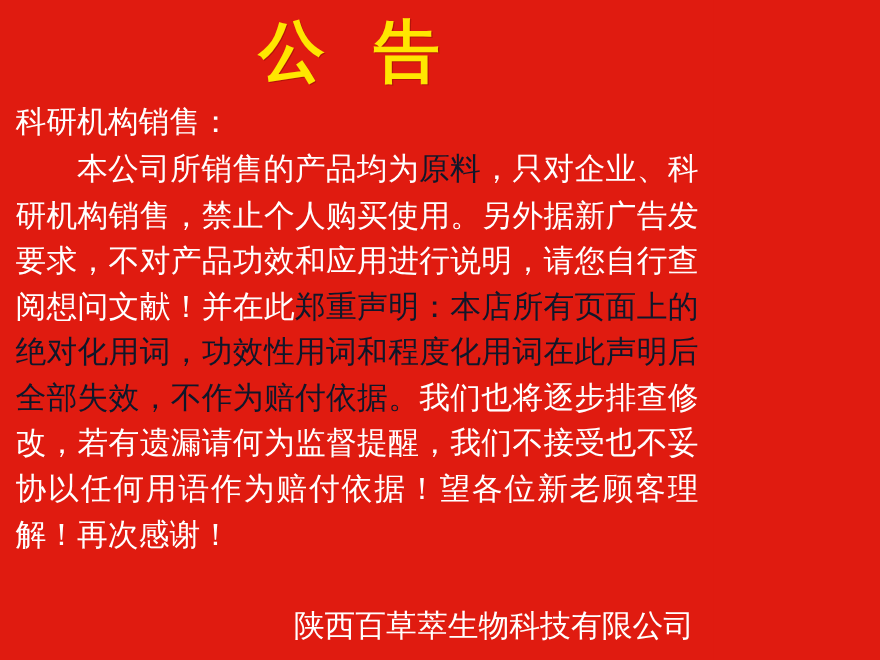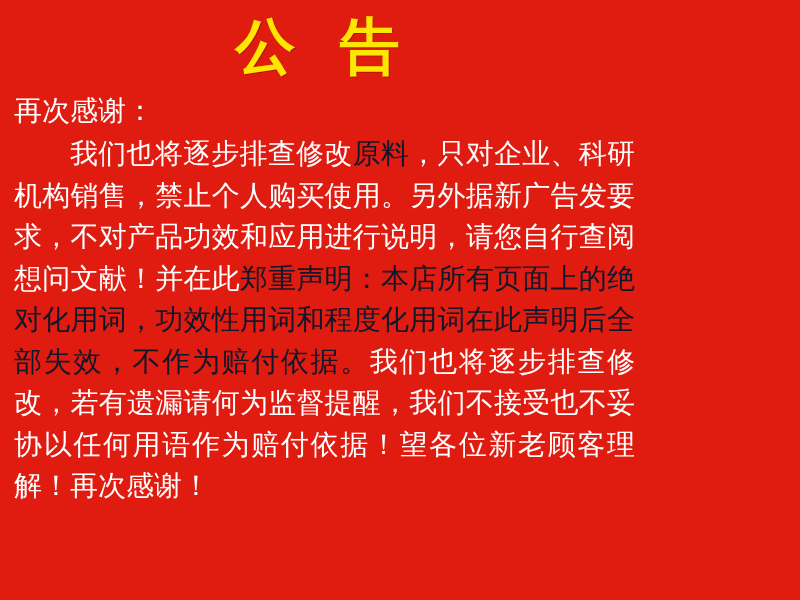--- a/index.html
+++ b/index.html
@@ -59,18 +59,19 @@
   }
 </style>
 </head>
 <body>
 
 <div class="poster">
 
   <div class="title">公 告</div>
 
   <div class="body-text">
-    <span class="salutation">再次感谢：</span>
-    <span class="para"><span>我们也将逐步排查修改</span><span class="hl">原料</span><span>，只对企业、科研机构销售，禁止个人购买使用。另外据新广告发要求，不对产品功效和应用进行说明，请您自行查阅想问文献！并在此</span><span class="hl">郑重声明：本店所有页面上的绝对化用词，功效性用词和程度化用词在此声明后全部失效，不作为赔付依据。</span><span>我们也将逐步排查修改，若有遗漏请何为监督提醒，我们不接受也不妥协以任何用语作为赔付依据！望各位新老顾客理解！再次感谢！</span></span>
+    <span class="salutation">科研机构销售：</span>
+    <span class="para"><span>本公司所销售的产品均为</span><span class="hl">原料</span><span>，只对企业、科研机构销售，禁止个人购买使用。另外据新广告发要求，不对产品功效和应用进行说明，请您自行查阅想问文献！并在此</span><span class="hl">郑重声明：本店所有页面上的绝对化用词，功效性用词和程度化用词在此声明后全部失效，不作为赔付依据。</span><span>我们也将逐步排查修改，若有遗漏请何为监督提醒，我们不接受也不妥协以任何用语作为赔付依据！望各位新老顾客理解！再次感谢！</span></span>
   </div>
 
+  <div class="signature">陕西百草萃生物科技有限公司</div>
 
 </div>
 
 </body></html>

